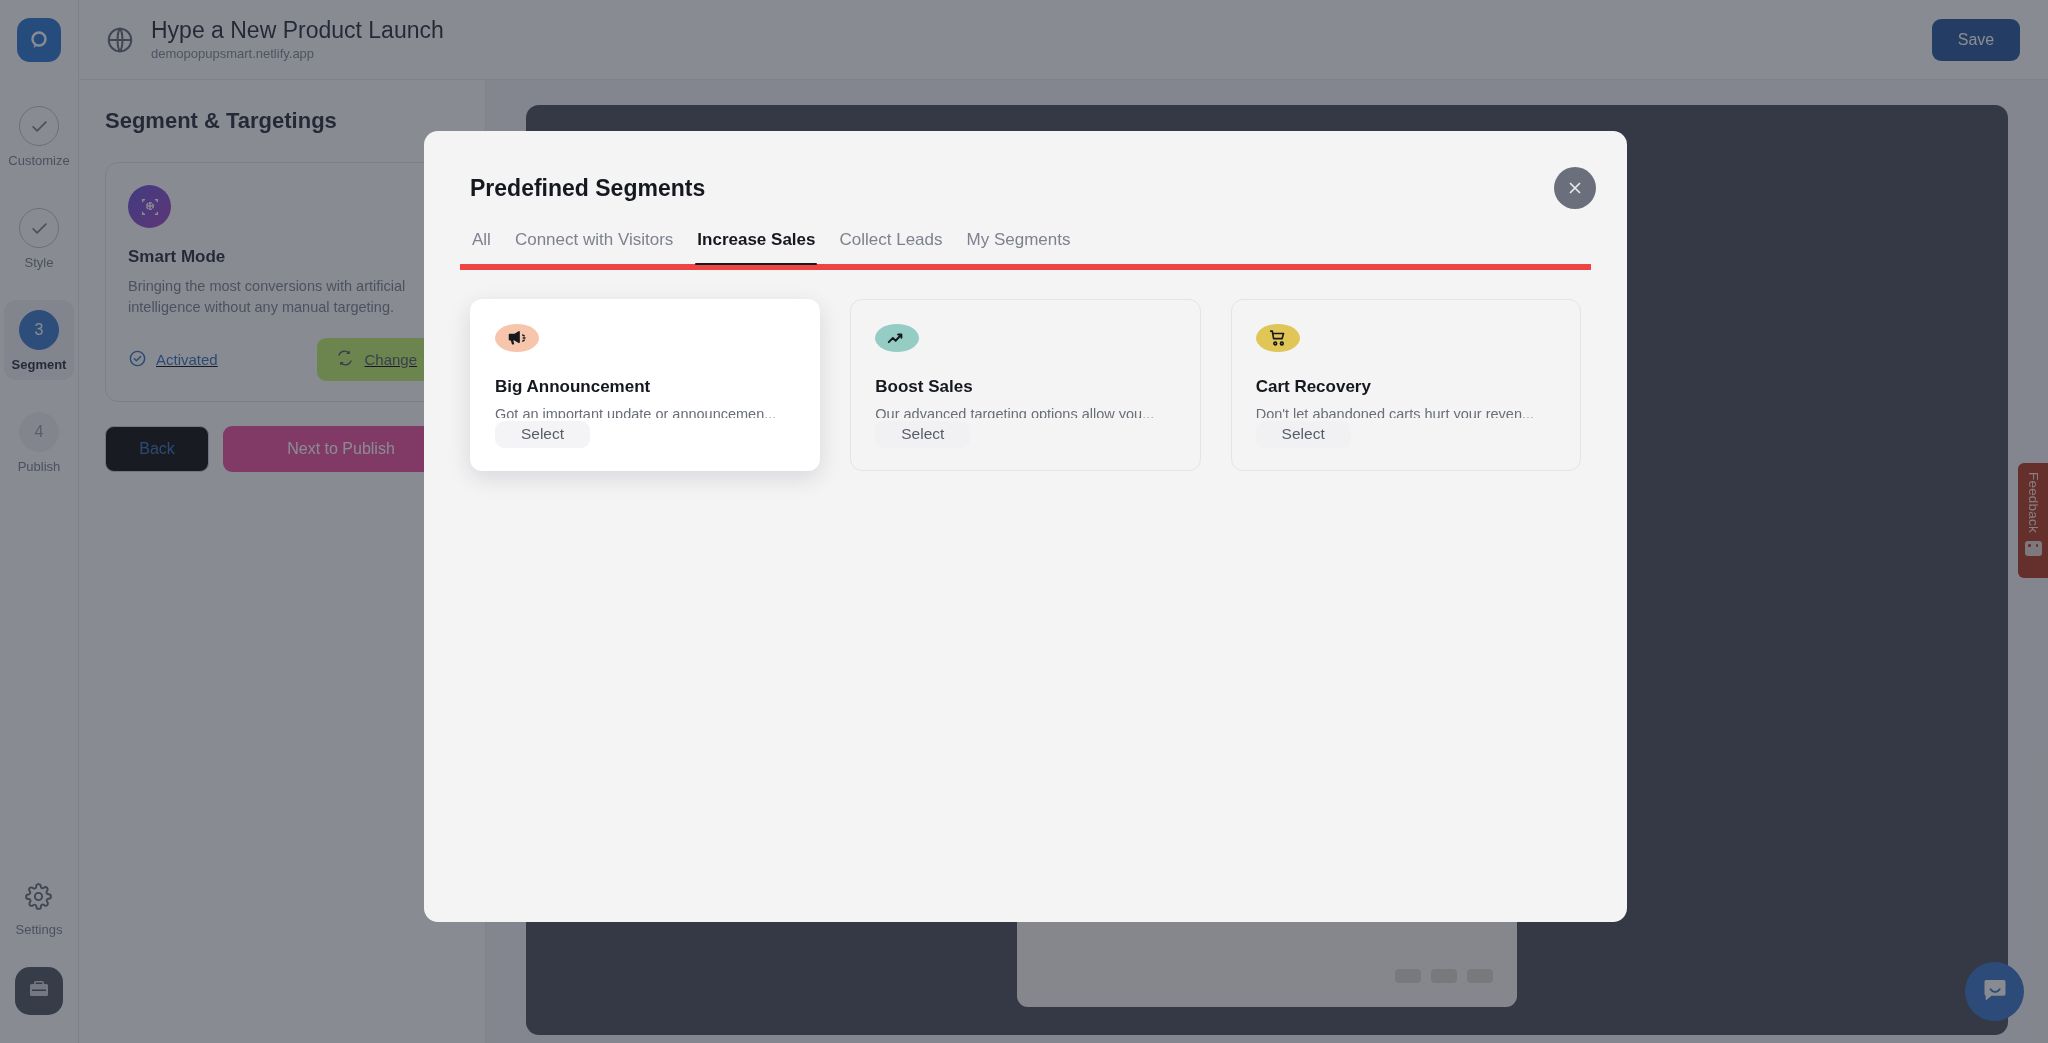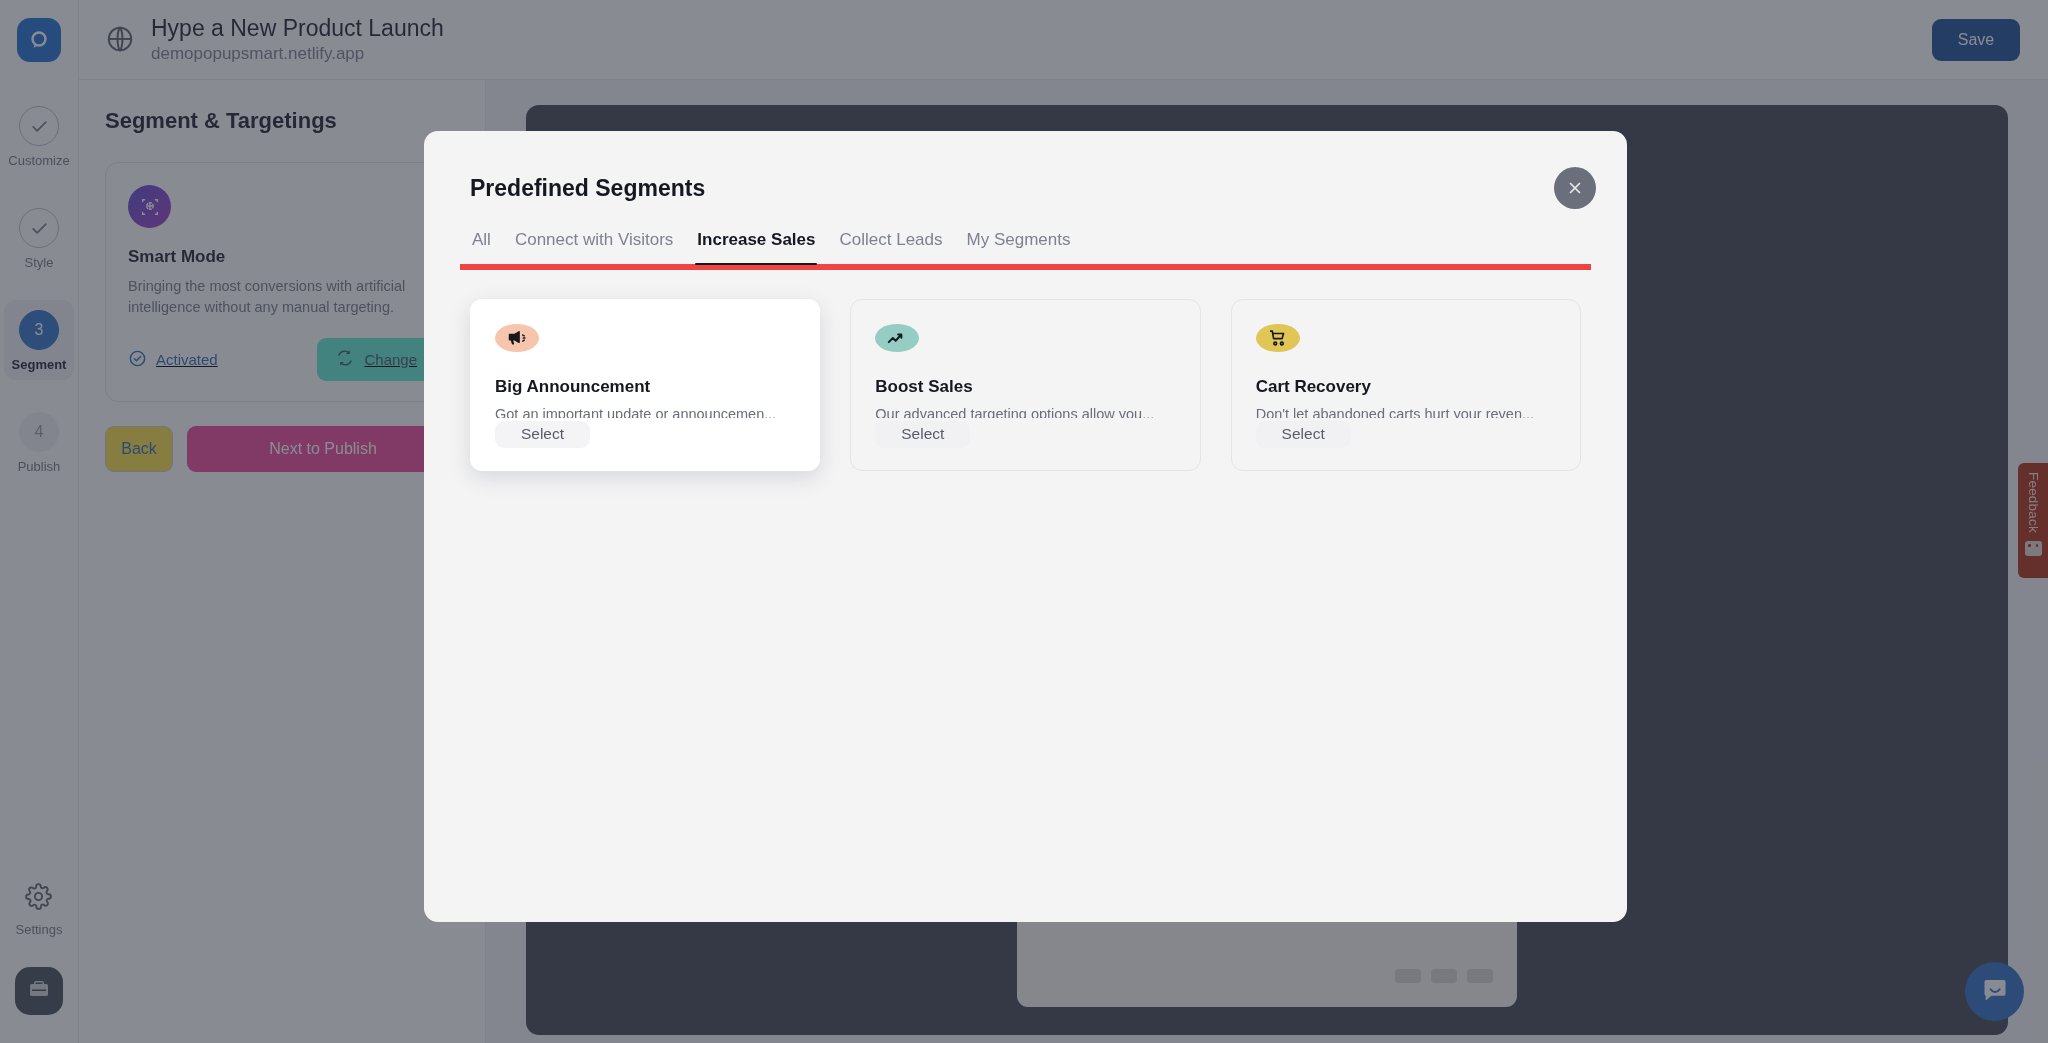--- a/index.html
+++ b/index.html
@@ -38,21 +38,21 @@
   }
   .logo-mark svg { display: block; }
 
   .topbar-title-area {
     display: flex; align-items: center; gap: 16px;
     padding-left: 26px;
   }
   .globe-icon { width: 30px; height: 30px; color: #5c6270; flex: none; }
   .topbar-texts { display: flex; flex-direction: column; gap: 2px; }
   .page-title { font-size: 23px; color: #1c2130; font-weight: 400; line-height: 1.18; }
-  .page-sub { font-size: 17px; color: #7b8293; line-height: 1.2; }
+  .page-sub { font-size: 13px; color: #7b8293; line-height: 1.2; }
 
   .save-button {
     position: absolute; right: 28px; top: 19px;
     width: 88px; height: 42px; border-radius: 9px;
     background: #1b4f96; color: #ffffff;
     font-size: 16px; font-family: inherit;
     border: none; cursor: pointer;
     display: flex; align-items: center; justify-content: center;
   }
 
@@ -117,30 +117,30 @@
   .mode-title { font-size: 17px; font-weight: 700; color: #1c2130; margin-bottom: 9px; }
   .mode-desc { font-size: 14.5px; line-height: 1.45; color: #757c8b; margin-bottom: 20px; }
   .mode-footer { display: flex; align-items: center; justify-content: space-between; text-decoration: underline; }
   .activated {
     display: flex; align-items: center; gap: 9px;
     font-size: 15px; color: #2b6cb8;
   }
   .activated svg { width: 19px; height: 19px; }
   .change-btn {
     display: flex; align-items: center; gap: 10px;
-    background: #5eead4; border: none; border-radius: 9px;
+    background: #bef264; border: none; border-radius: 9px;
     padding: 11px 19px; font-size: 15px; color: #4b5263;
     font-family: inherit; cursor: pointer;
   }
   .change-btn svg { width: 18px; height: 18px; }
 
   .panel-actions { display: flex; gap: 14px; margin-top: 24px; }
   .btn-back {
-    border: 1px solid #c4ccd8; background: #fde047; color: #2b6cb8;
-    border-radius: 9px; height: 46px; width: 68px;
+    border: 1px solid #c4ccd8; background: #000000; color: #2b6cb8;
+    border-radius: 9px; height: 46px; width: 104px;
     font-size: 16px; font-family: inherit; cursor: pointer;
   }
   .btn-next {
     flex: 1; background: #ec4899; color: #ffffff; border: none;
     border-radius: 9px; height: 46px; font-size: 16px;
     font-family: inherit; cursor: pointer;
   }
 
   
   .stage {

